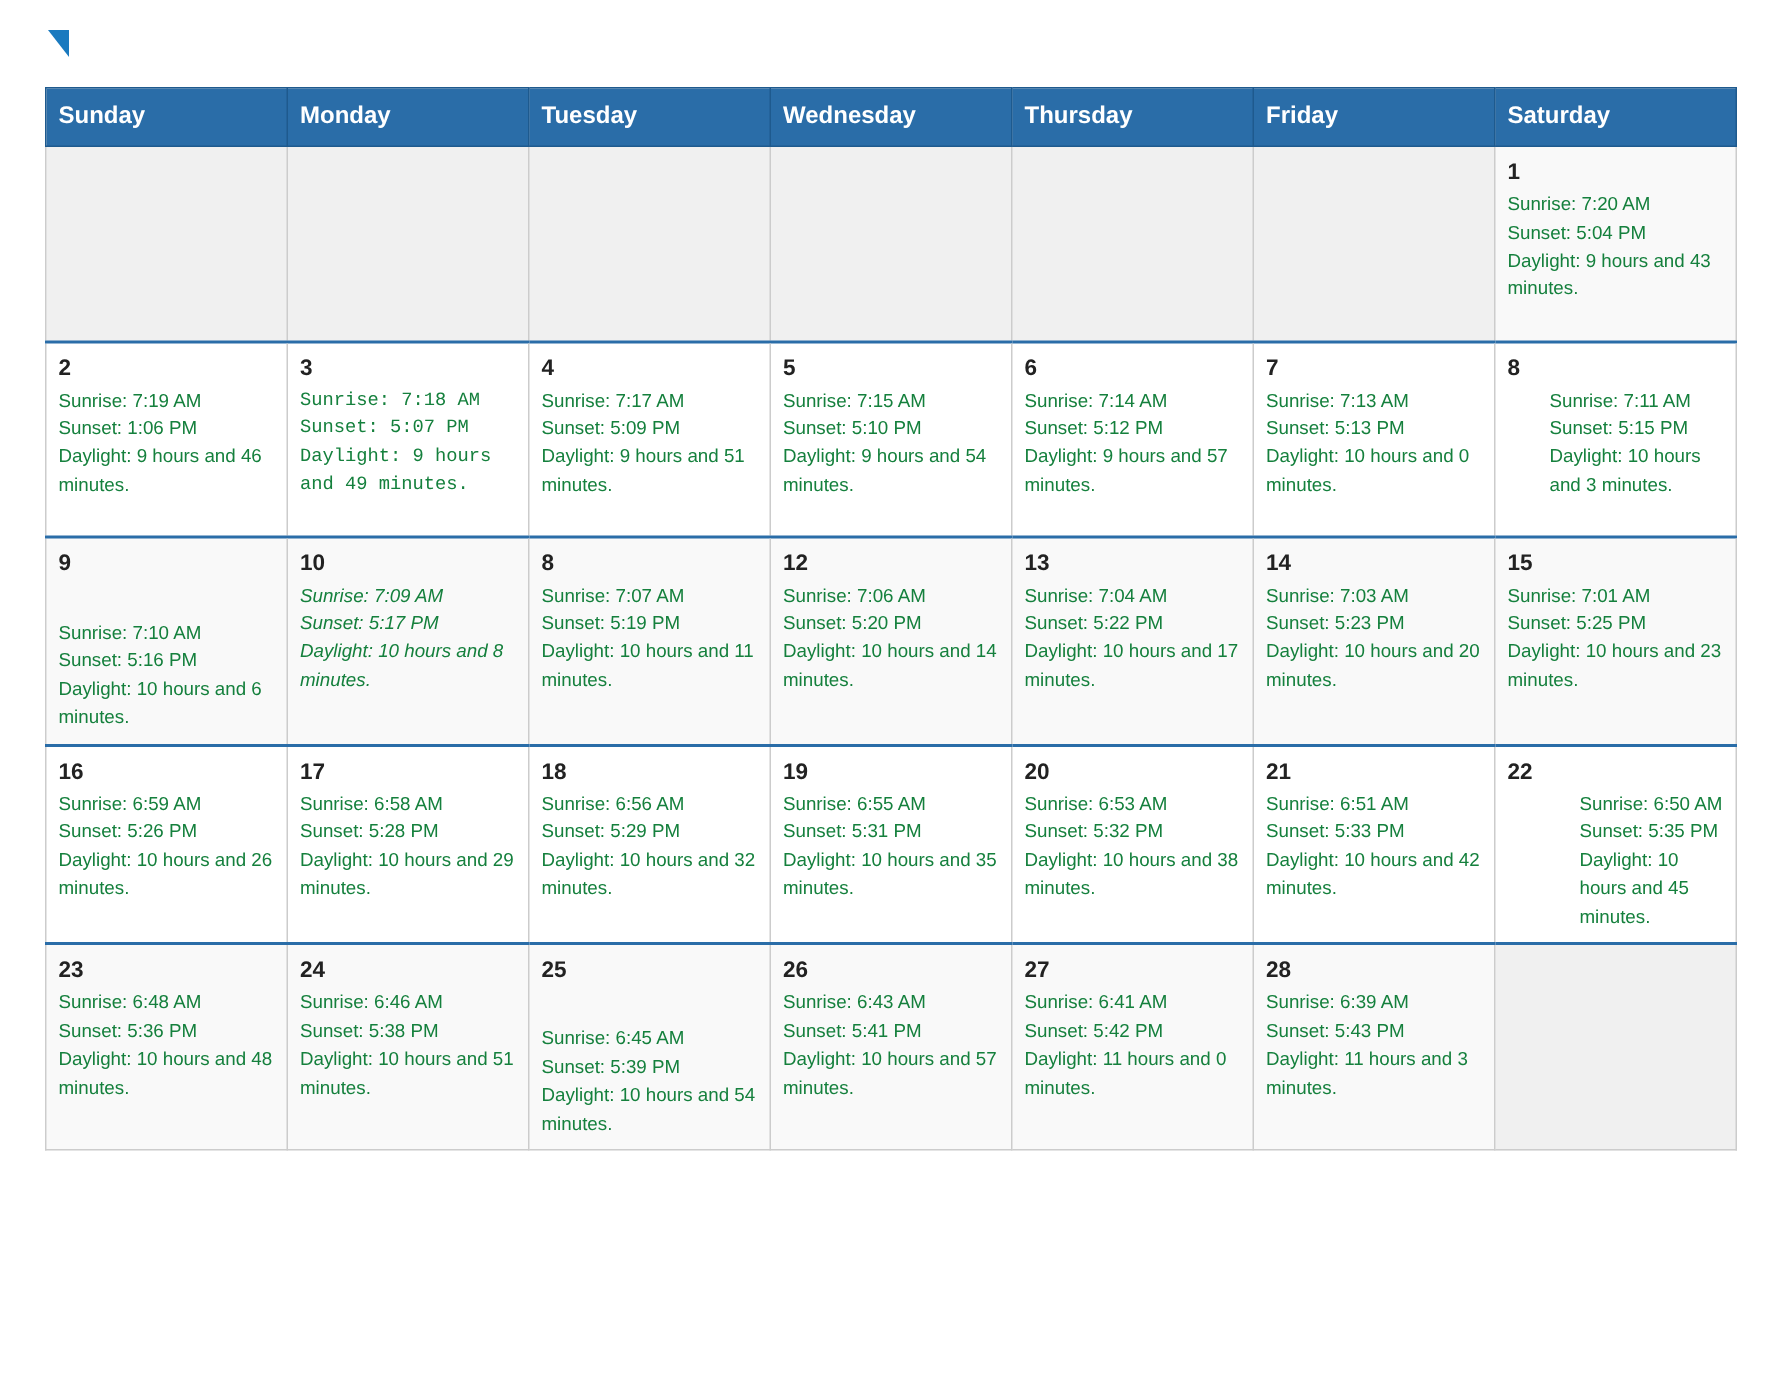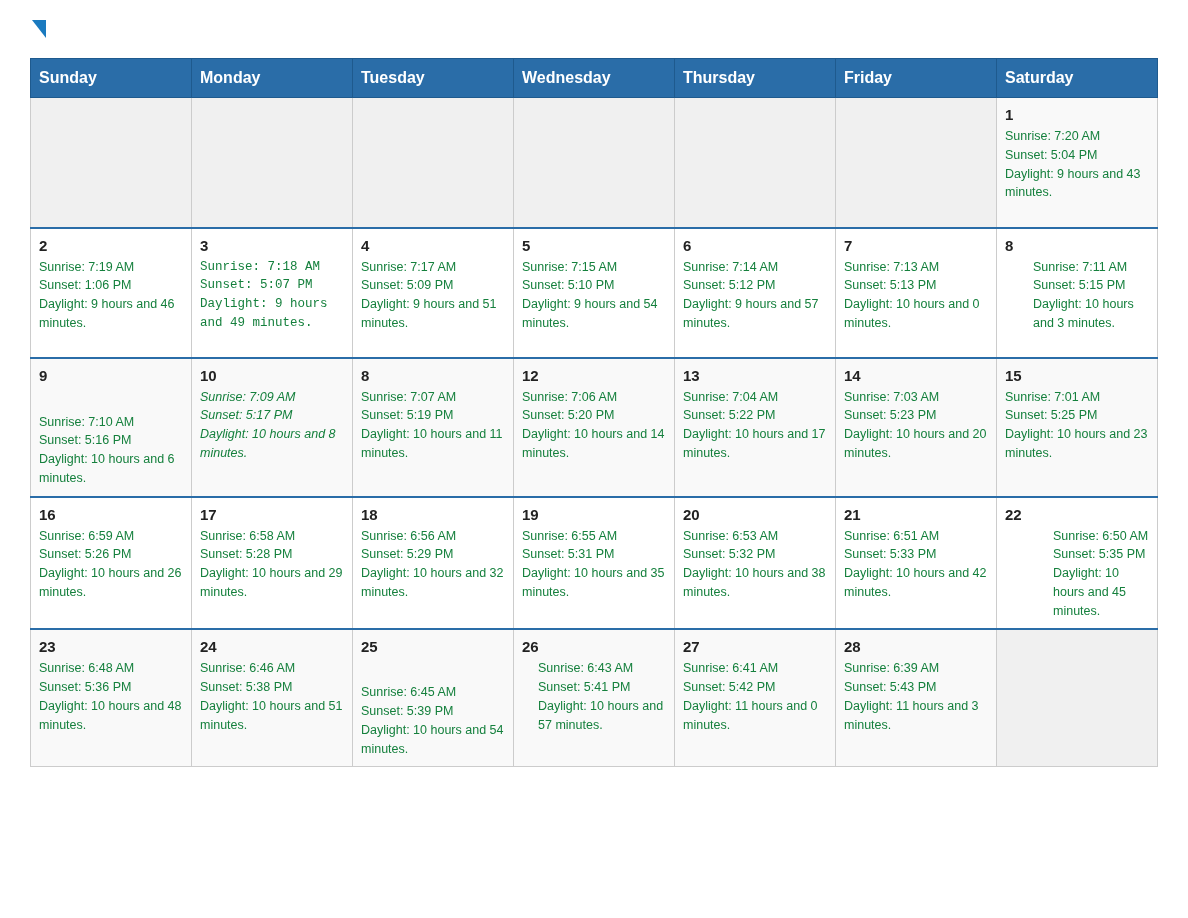--- a/index.html
+++ b/index.html
@@ -288,21 +288,21 @@
 Daylight: 10 hours and 51 minutes.</div>
         </td>
         <td>
           <span class="day-number">25</span>
           <div class="day-info" style="white-space: pre-line; margin-top: 28px;">Sunrise: 6:45 AM
 Sunset: 5:39 PM
 Daylight: 10 hours and 54 minutes.</div>
         </td>
         <td>
           <span class="day-number">26</span>
-          <div class="day-info" style="white-space: pre-line; margin-left: 16px;">Sunrise: 6:43 AM
+          <div class="day-info" style="white-space: pre-line;">Sunrise: 6:43 AM
 Sunset: 5:41 PM
 Daylight: 10 hours and 57 minutes.</div>
         </td>
         <td>
           <span class="day-number">27</span>
           <div class="day-info" style="white-space: pre-line;">Sunrise: 6:41 AM
 Sunset: 5:42 PM
 Daylight: 11 hours and 0 minutes.</div>
         </td>
         <td>

